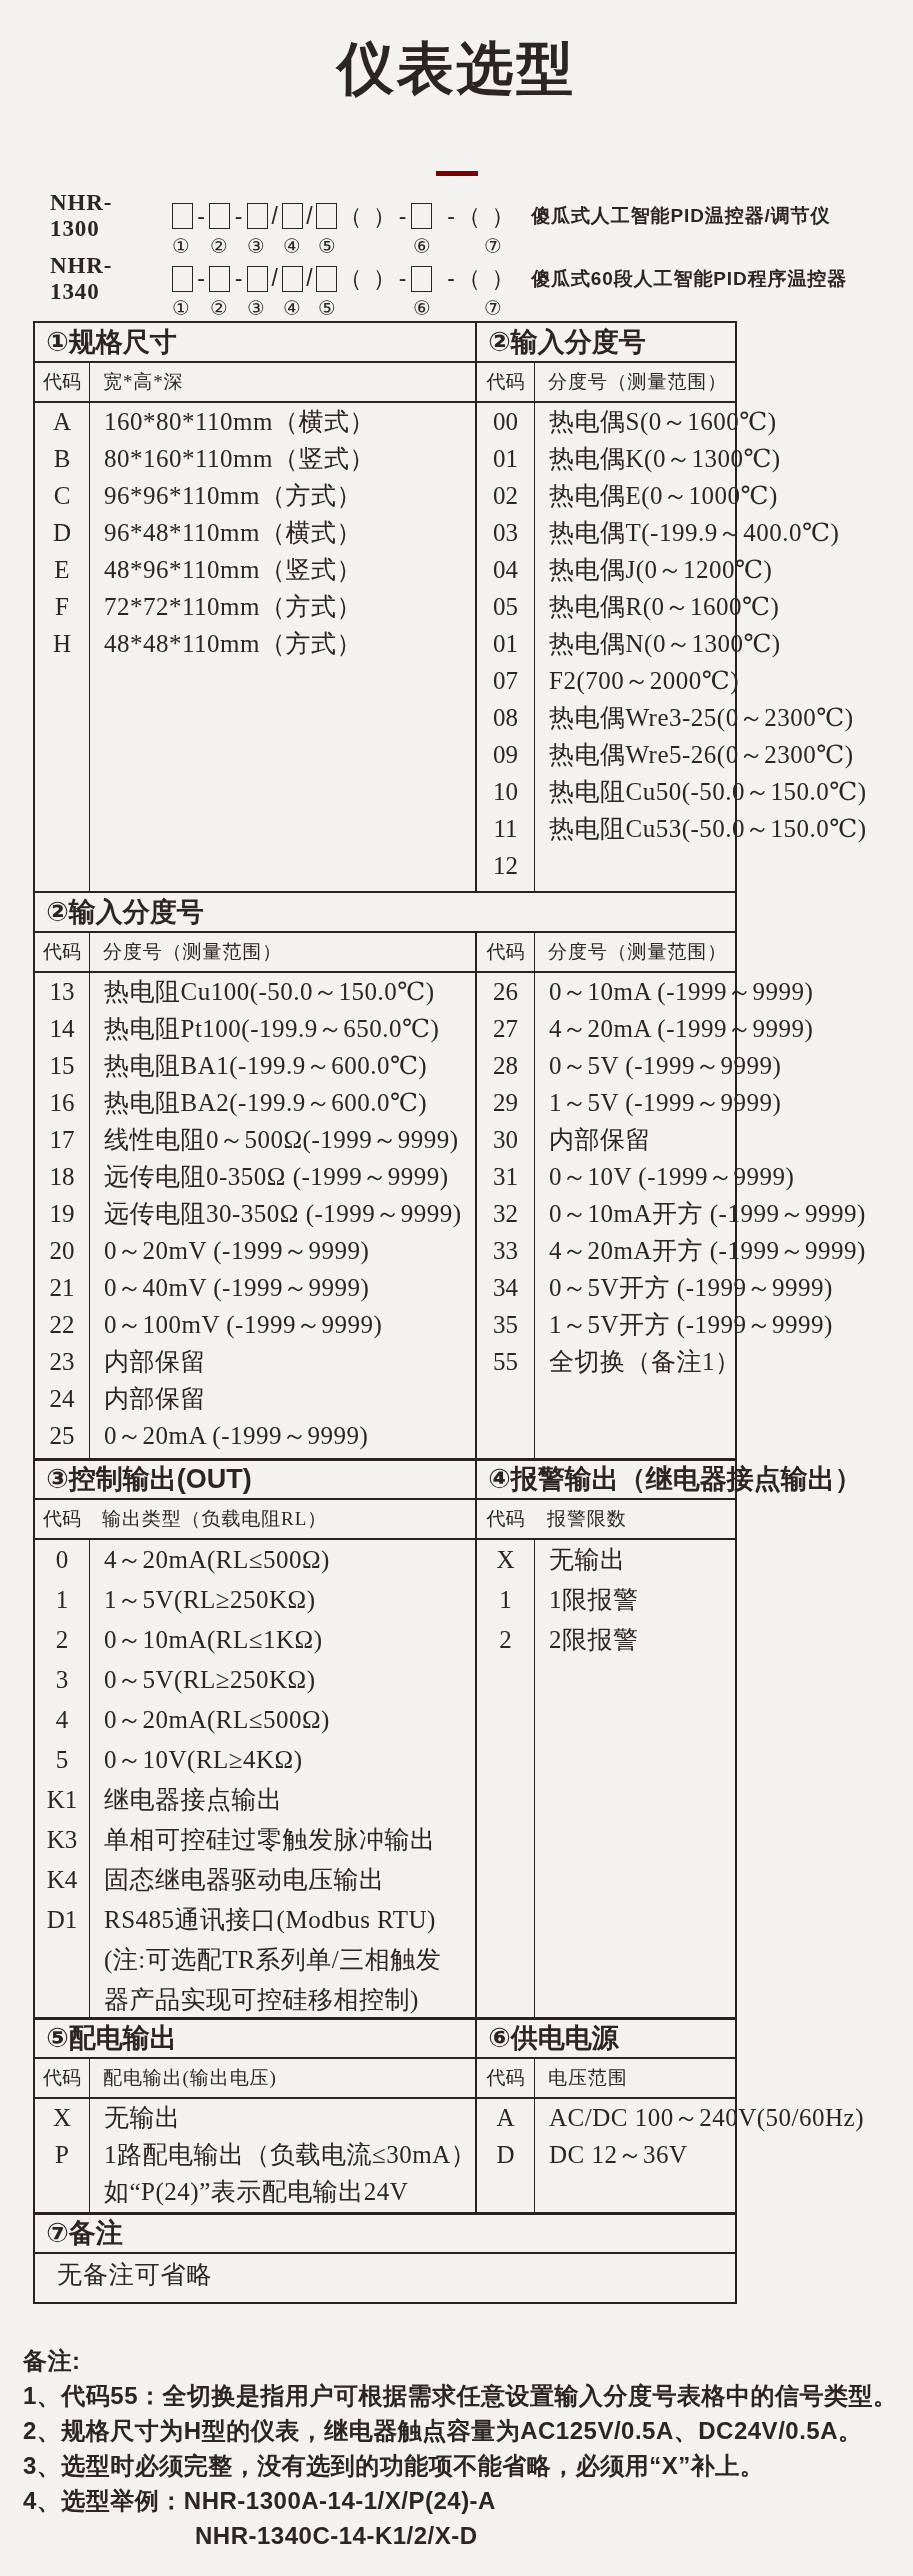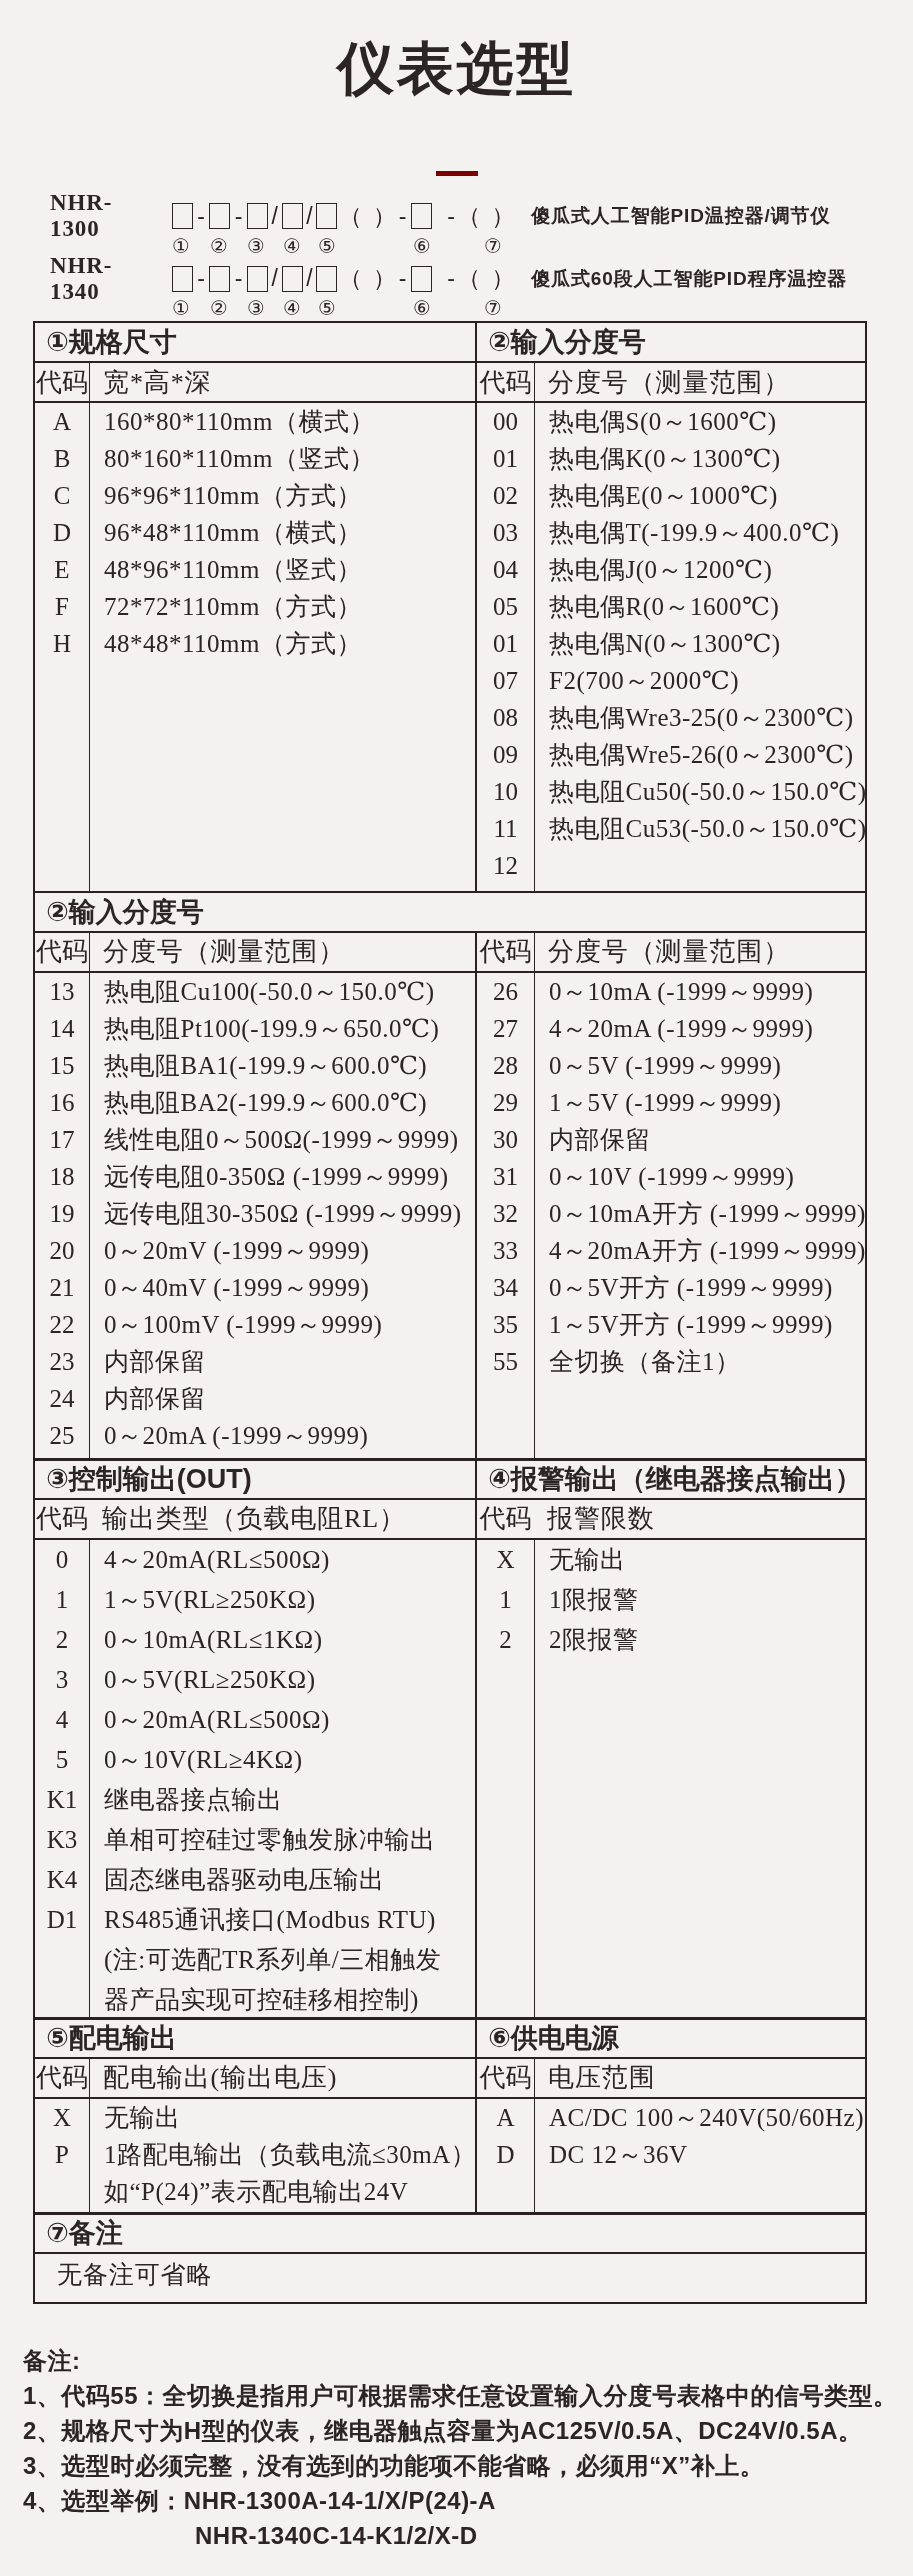--- a/index.html
+++ b/index.html
@@ -20,33 +20,33 @@
   .mname{
     font-family:Liberation Serif, serif;font-weight:600;font-size:23px;
     width:107px;flex:0 0 107px;letter-spacing:0.9px;
   }
   .pattern{display:flex;align-items:center;margin-left:13px;}
   .box{width:21px;height:26px;border:1.8px solid var(--ink);box-sizing:border-box;margin:0 1.8px;flex:0 0 auto;}
   .pch{display:inline-block;text-align:center;font-size:23px;font-family:"Liberation Sans","DejaVu Sans",sans-serif;}
   .mdesc{margin-left:16.6px;font-family:"Liberation Sans","DejaVu Sans",sans-serif;font-weight:600;font-size:19px;letter-spacing:0.9px;white-space:nowrap;}
   .digits{position:relative;height:29.5px;}
   .digit{position:absolute;top:0.9px;font-size:20px;font-family:"Liberation Sans","DejaVu Sans",sans-serif;}
-  .tables{margin:-3.7px 0 0 33px;width:834px;}
+  .tables{margin:-3.7px 0 0 33px;width:704px;}
   .tblock{
     border:2.8px solid var(--line);box-sizing:border-box;margin-top:-2.8px;
     display:flex;flex-direction:column;
   }
   .fullhead,.shead{
     font-family:"Liberation Sans","DejaVu Sans",sans-serif;font-weight:700;font-size:27px;
     line-height:38px;padding-left:11px;border-bottom:2.8px solid var(--line);flex:0 0 38px;white-space:nowrap;
   }
   .tbody{flex:1;display:flex;min-height:0;}
   .half{flex:0 0 440px;display:flex;flex-direction:column;box-sizing:border-box;min-width:0;}
   .half.r{flex:1;border-left:2.8px solid var(--line);}
-  .colhead{flex:0 0 38px;display:flex;border-bottom:2.8px solid var(--line);font-size:26px;align-items:stretch;}
+  .colhead{flex:0 0 38px;display:flex;border-bottom:2.8px solid var(--line);font-size:19px;align-items:stretch;}
   .chcode{flex:0 0 54px;display:flex;align-items:center;justify-content:center;border-right:1.8px solid var(--line);}
   .half.r .chcode{flex-basis:57px;}
   .half.nosep .chcode{border-right:none;}
   .chlabel{display:flex;align-items:center;padding-left:13px;white-space:nowrap;letter-spacing:0.9px;}
   .data{flex:1;display:flex;min-height:0;}
   .codes{flex:0 0 54px;border-right:1.8px solid var(--line);text-align:center;}
   .half.r .codes{flex-basis:57px;}
   .codes div{line-height:var(--rh);min-height:var(--rh);font-size:25px;}
   .vals{flex:1;padding-left:14px;min-width:0;}
   .vals div{line-height:var(--rh);min-height:var(--rh);font-size:25px;white-space:nowrap;letter-spacing:0.5px;}

